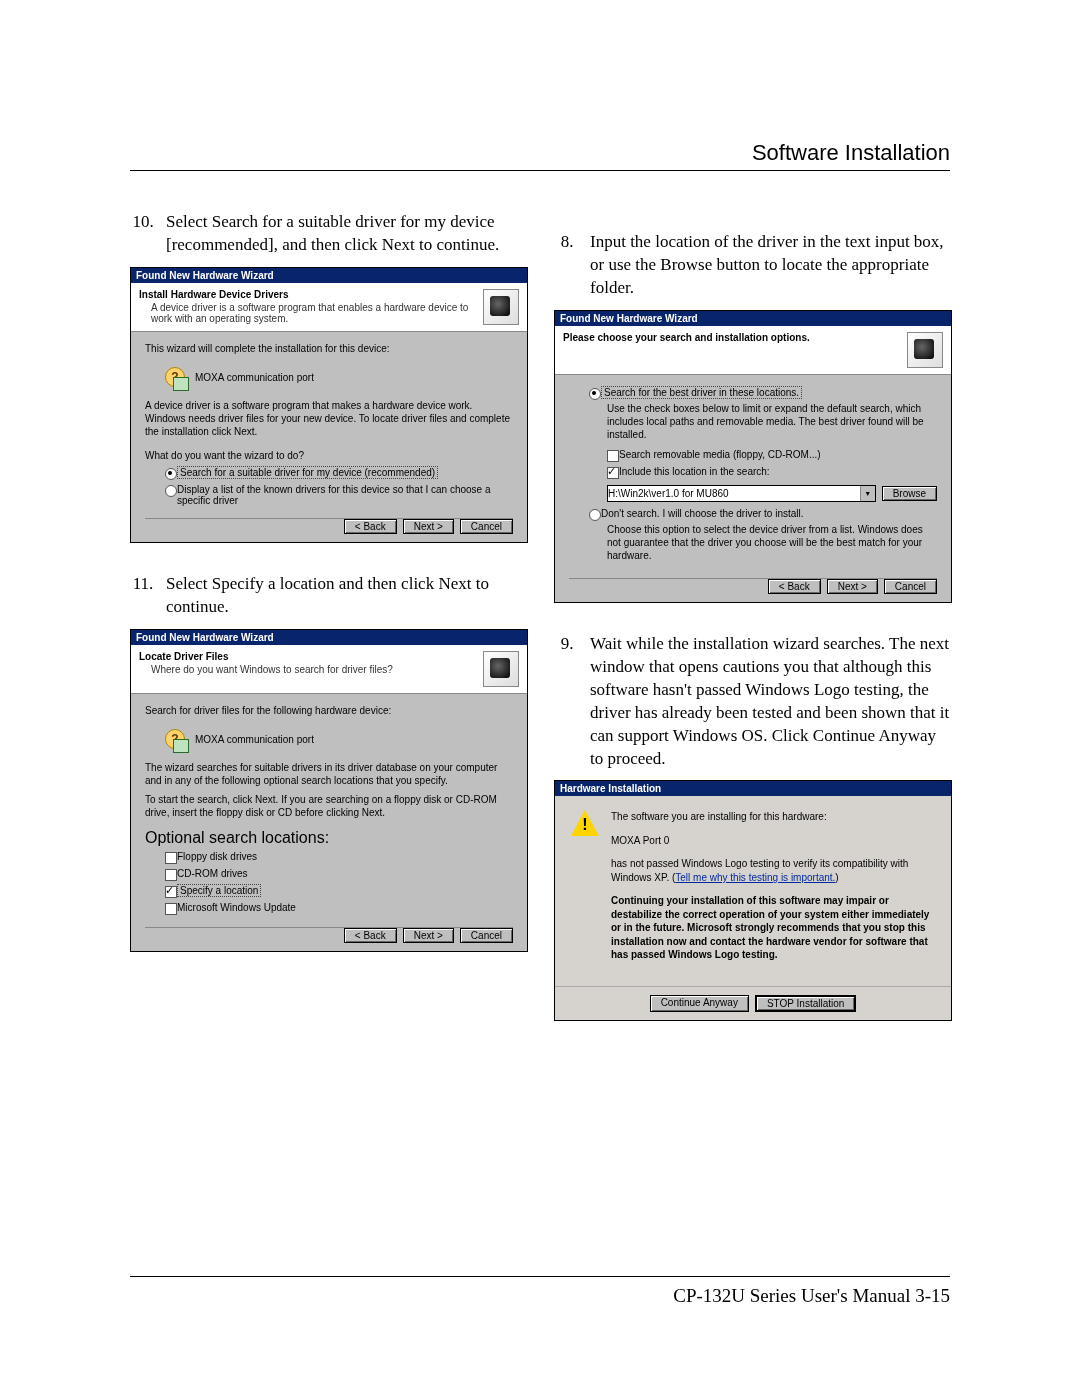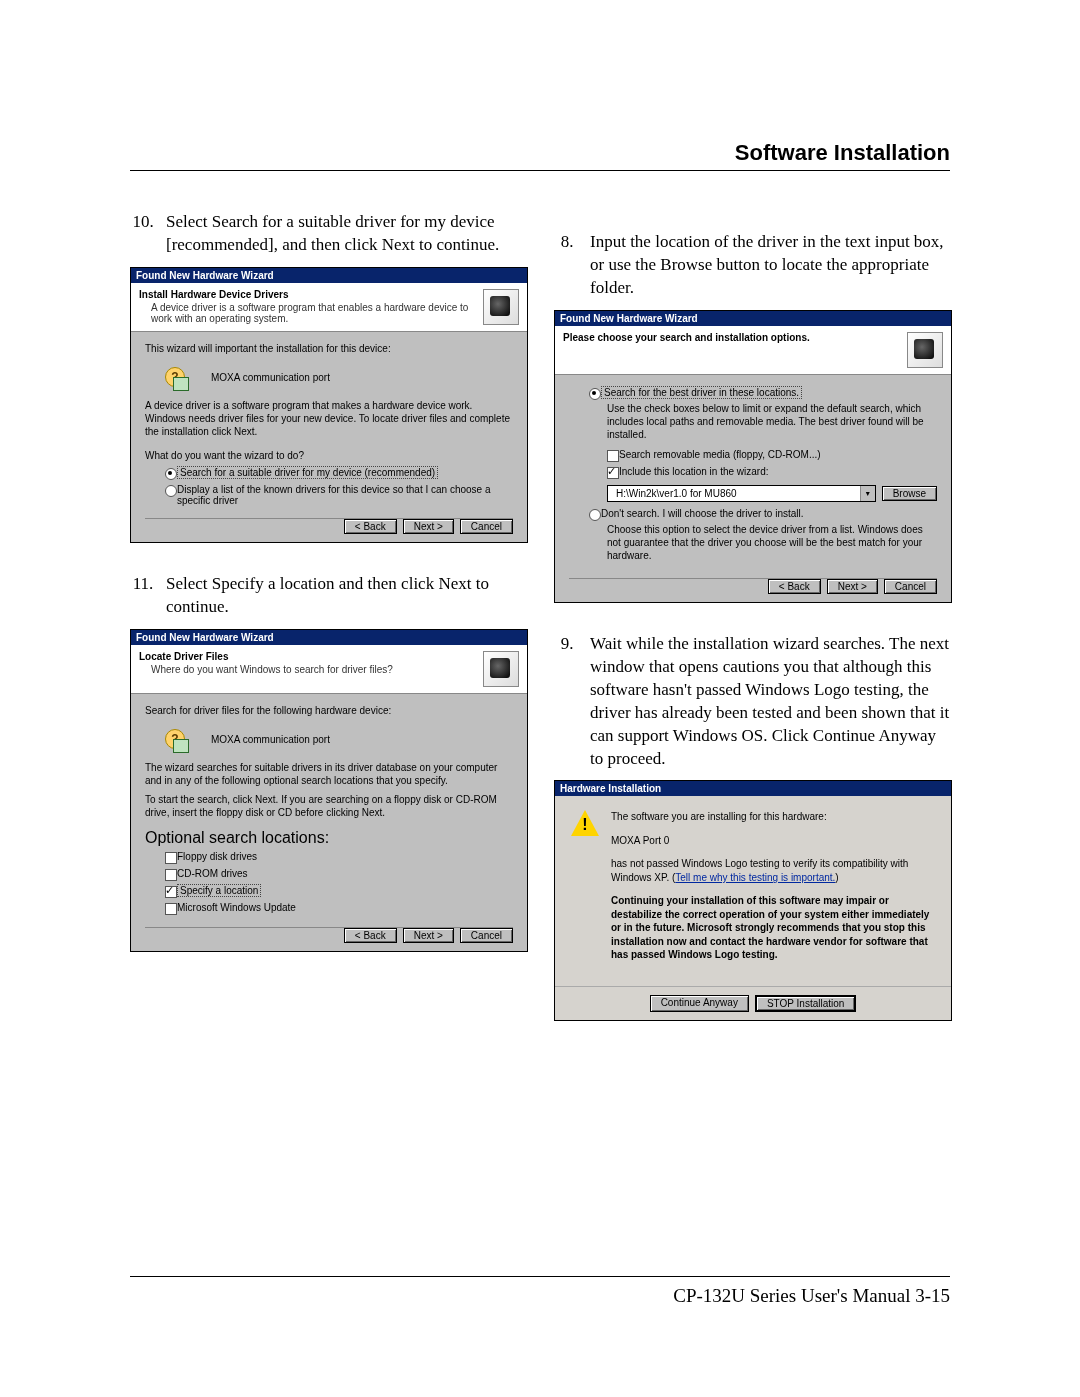--- a/index.html
+++ b/index.html
@@ -1,49 +1,49 @@
 <!DOCTYPE html>
 <html><head>
 <meta charset="utf-8">
 <style>
   html,body{margin:0;padding:0;background:#fff;font-family:"Times New Roman",serif;color:#000}
   .page{width:1080px;height:1397px;position:relative;margin:0 auto;box-sizing:border-box;padding:140px 130px 80px 130px}
   .chapter-head{border-bottom:1px solid #000;padding-bottom:4px;margin-bottom:40px}
-  .chapter-head span{display:block;font-family:Arial,sans-serif;font-weight:bold;font-size:22px;text-align:right}
+  .chapter-head span{display:block;font-family:Arial,sans-serif;font-weight:normal;font-size:22px;text-align:right}
   .columns{display:flex;gap:28px}
   .col{flex:1;min-width:0}
   .step{display:flex;gap:10px;font-size:17px;line-height:1.35;margin-bottom:8px}
   .step .num{min-width:26px;text-align:center}
   .step .txt{flex:1}
   .step b{font-weight:normal}
 
   
   .wiz{width:100%;border:1px solid #000;background:#bfbfbf;font-family:Tahoma,Arial,sans-serif;font-size:10px;color:#000;margin:10px 0 30px 0}
   .wiz .title{background:#08246b;color:#fff;font-weight:bold;padding:2px 5px}
   .wiz .body{background:#bfbfbf;padding:10px 14px 8px 14px}
   .wiz .hdr{display:flex;align-items:flex-start;gap:8px;background:#fff;border-bottom:1px solid #888;padding:6px 8px;margin:-10px -14px 10px -14px}
   .wiz .hdr .ht{flex:1}
   .wiz .hdr .ht .h1{font-weight:bold;font-size:10px;margin-bottom:2px}
   .wiz .hdr .ht .h2{font-size:10px;color:#333;padding-left:12px}
   .wiz .hdr .ico{width:34px;height:34px;border:1px solid #888;background:linear-gradient(135deg,#fff,#ddd);position:relative}
   .wiz .hdr .ico::before{content:"";position:absolute;left:6px;top:6px;width:20px;height:20px;background:radial-gradient(circle at 40% 40%,#666,#000);border-radius:3px}
-  .devline{display:flex;align-items:center;gap:24px;padding:6px 0 10px 20px}
+  .devline{display:flex;align-items:center;gap:8px;padding:6px 0 10px 20px}
   .devline .dico{width:22px;height:22px;position:relative}
   .devline .dico::before{content:"?";position:absolute;left:0;top:0;width:18px;height:18px;border-radius:50%;background:#ffd36b;border:1px solid #aa8800;text-align:center;font-weight:bold;font-size:12px;line-height:18px;color:#5a3b00}
   .devline .dico::after{content:"";position:absolute;left:8px;top:10px;width:14px;height:12px;border:1px solid #2a6b2a;background:#bfe3bf}
   .radio-row,.chk-row{display:flex;align-items:flex-start;padding:2px 0 2px 20px}
   .radio{width:10px;height:10px;border:1px solid #555;border-radius:50%;background:#fff;margin-top:1px;flex-shrink:0;position:relative}
   .radio.sel::after{content:"";position:absolute;left:2px;top:2px;width:4px;height:4px;background:#000;border-radius:50%}
   .chk{width:10px;height:10px;border:1px solid #555;background:#fff;margin-top:1px;flex-shrink:0;position:relative}
   .chk.sel::after{content:"✓";position:absolute;left:-1px;top:-3px;font-size:11px;color:#000}
   .boxed{border:1px dotted #444;padding:0 2px}
   .btnrow{display:flex;justify-content:flex-end;gap:6px;border-top:1px solid #888;margin-top:10px}
   .btn{border:1px solid #000;background:#bfbfbf;padding:1px 10px;font-size:10px;box-shadow:1px 1px 0 #fff inset,-1px -1px 0 #666 inset}
   .pathrow{display:flex;gap:6px;align-items:center;padding:4px 0 4px 38px}
-  .pathbox{border:1px solid #000;background:#fff;flex:1;height:15px;display:flex;align-items:center;padding:0 8px;font-size:10px;position:relative}
+  .pathbox{border:1px solid #000;background:#fff;flex:1;height:15px;display:flex;align-items:center;padding:0 0;font-size:10px;position:relative}
   .pathbox .dd{position:absolute;right:0;top:0;bottom:0;width:14px;border-left:1px solid #888;background:#bfbfbf;display:flex;align-items:center;justify-content:center}
   .pathbox .dd::after{content:"▾";font-size:8px}
 
   
   .warn{width:100%;border:1px solid #000;background:#d6d3ce;font-family:Tahoma,Arial,sans-serif;font-size:10px;margin-top:10px}
   .warn .title{background:#08246b;color:#fff;font-weight:bold;padding:2px 5px}
   .warn .body{display:flex;gap:12px;padding:14px 16px 8px 16px}
   .warn .wico{width:28px;height:28px;position:relative;flex-shrink:0}
   .warn .wico::before{content:"";position:absolute;left:0;top:0;border-left:14px solid transparent;border-right:14px solid transparent;border-bottom:26px solid #ffd400}
   .warn .wico::after{content:"!";position:absolute;left:0;top:6px;width:28px;text-align:center;font-weight:bold;font-size:16px;color:#000}
@@ -81,21 +81,21 @@
       <div class="wiz">
         <div class="title">Found New Hardware Wizard</div>
         <div class="body">
           <div class="hdr">
             <div class="ht">
               <div class="h1">Install Hardware Device Drivers</div>
               <div class="h2">A device driver is a software program that enables a hardware device to work with an operating system.</div>
             </div>
             <div class="ico"></div>
           </div>
-          <div class="para">This wizard will important the installation for this device:</div>
+          <div class="para">This wizard will complete the installation for this device:</div>
           <div class="devline">
             <div class="dico"></div>
             <div>MOXA communication port</div>
           </div>
           <div class="para">A device driver is a software program that makes a hardware device work. Windows needs driver files for your new device. To locate driver files and complete the installation click Next.</div>
           <div class="q">What do you want the wizard to do?</div>
           <div class="radio-row">
             <div class="radio sel"></div>
             <div class="rlabel"><span class="boxed">Search for a suitable driver for my device (recommended)</span></div>
           </div>
@@ -183,21 +183,21 @@
             <div class="radio sel"></div>
             <div><span class="boxed">Search for the best driver in these locations.</span></div>
           </div>
           <div class="subpara" style="padding-left:38px">Use the check boxes below to limit or expand the default search, which includes local paths and removable media. The best driver found will be installed.</div>
           <div class="chk-row" style="padding-left:38px">
             <div class="chk"></div>
             <div>Search removable media (floppy, CD-ROM...)</div>
           </div>
           <div class="chk-row" style="padding-left:38px">
             <div class="chk sel"></div>
-            <div>Include this location in the wizard:</div>
+            <div>Include this location in the search:</div>
           </div>
           <div class="pathrow">
             <div class="pathbox">
               <span>H:\Win2k\ver1.0 for MU860</span>
               <span class="dd"></span>
             </div>
             <div class="btn">Browse</div>
           </div>
           <div class="radio-row">
             <div class="radio"></div>

